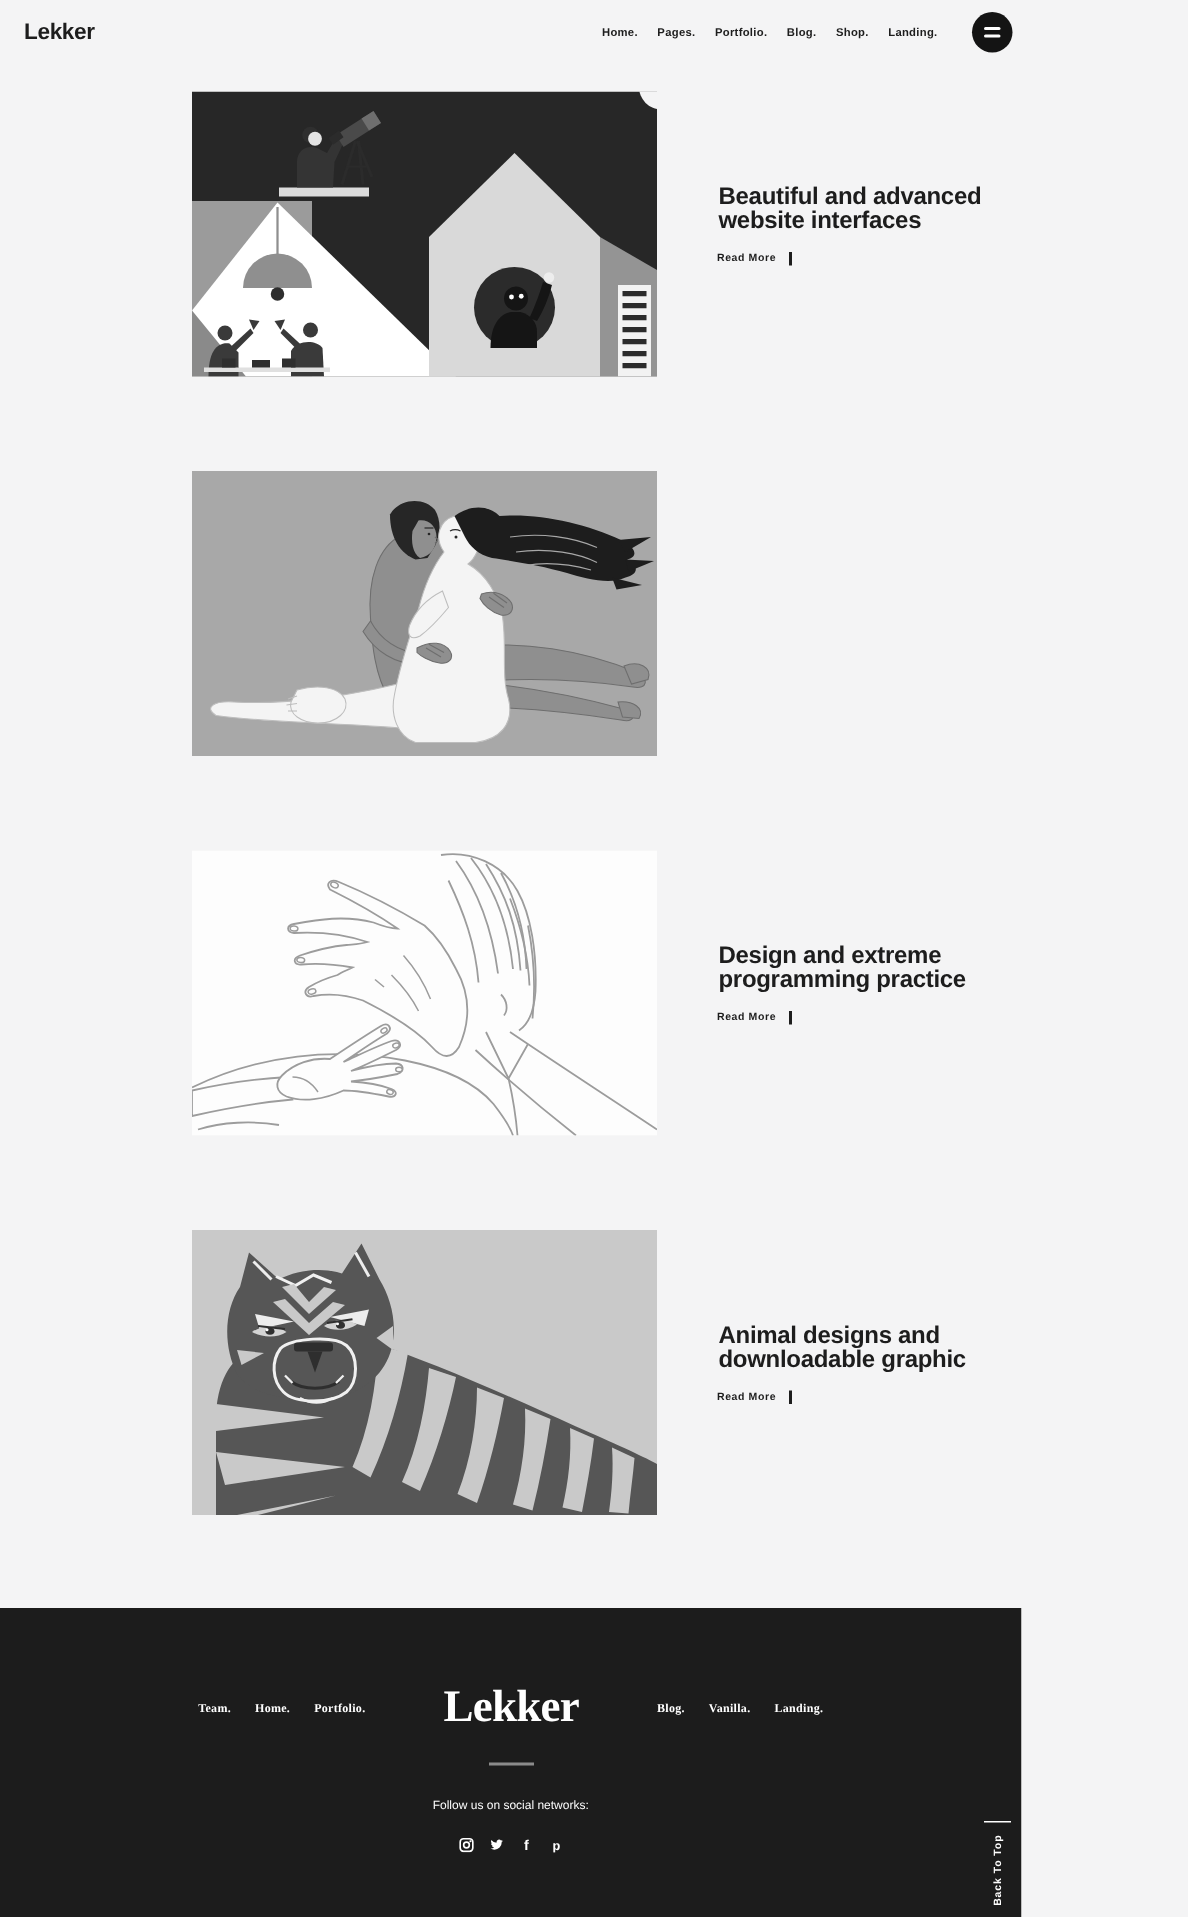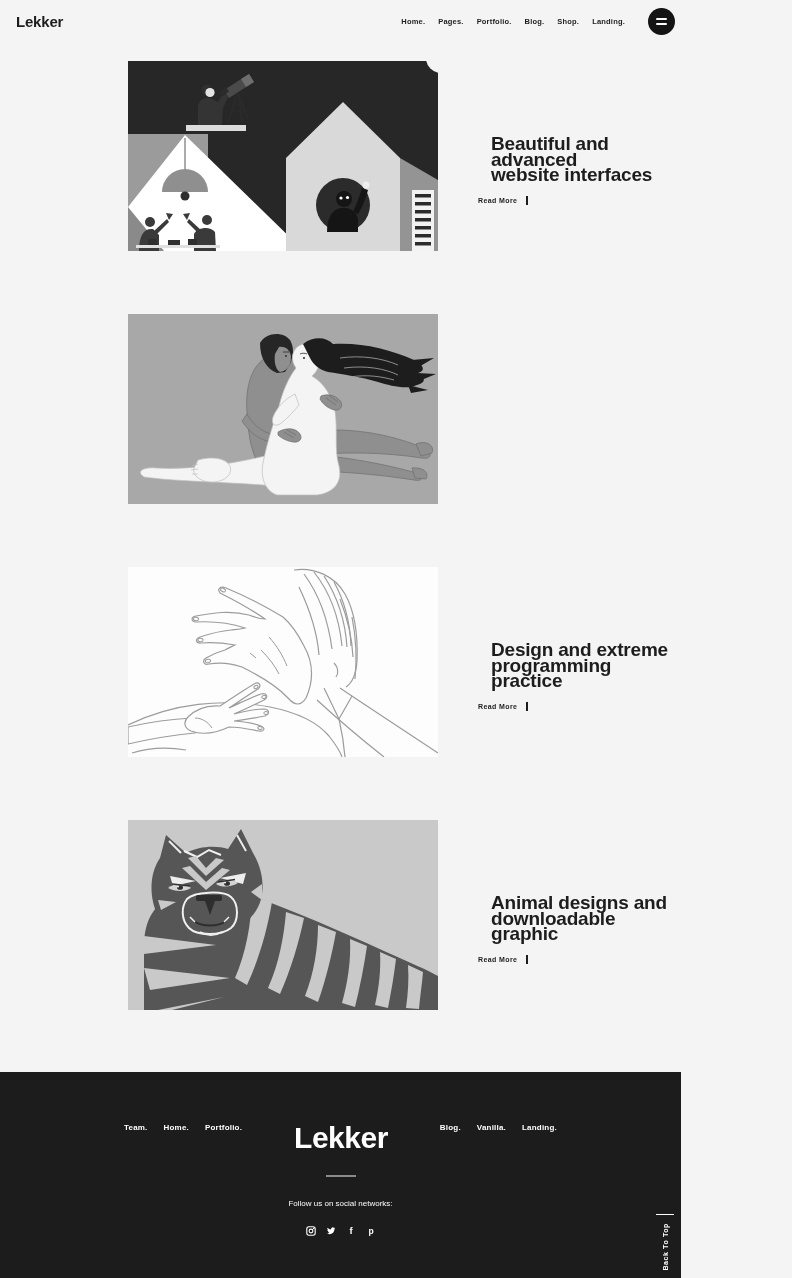--- a/index.html
+++ b/index.html
@@ -14,27 +14,27 @@
   .menu-btn{width:27px;height:27px;border-radius:50%;background:#141414;display:flex;flex-direction:column;justify-content:center;align-items:center;gap:2.5px;margin-left:10px;cursor:pointer;}
   .menu-btn .bar{width:11px;height:2px;background:#fff;border-radius:1px;}
 
   
   main{padding:18px 0 62px 128px;}
   .post{display:flex;margin-bottom:63px;}
   .post:last-child{margin-bottom:0;}
   .thumb{width:310px;height:190px;flex:none;display:block;cursor:pointer;}
   .thumb svg{display:block;width:310px;height:190px;}
   .post-body{margin-left:40px;padding-top:62px;width:215px;}
-  .title{margin:13px;font-size:19px;line-height:15.5px;font-weight:bold;letter-spacing:-0.2px;white-space:pre-line;cursor:pointer;}
+  .title{margin:1px;font-size:16px;line-height:15.5px;font-weight:bold;letter-spacing:-0.2px;white-space:pre-line;cursor:pointer;}
   .read-more{margin-top:13px;display:flex;align-items:center;font-size:7px;font-weight:bold;letter-spacing:0.4px;cursor:pointer;}
   .rm-bar{display:inline-block;width:1.5px;height:9px;background:#1d1d1d;margin-left:9px;}
 
   
   footer{position:relative;height:207px;background:#1c1c1c;color:#fff;box-sizing:border-box;padding-top:51px;}
-  .f-nav{display:flex;justify-content:center;}
+  .f-nav{display:flex;justify-content:center;align-items:center;font-family:Liberation Serif, serif;}
   .f-left,.f-right{display:flex;gap:16px;}
   .f-left{margin-right:52px;}
   .f-right{margin-left:52px;}
   .f-link{font-size:8px;font-weight:bold;color:#fff;text-decoration:none;letter-spacing:0.2px;cursor:pointer;}
   .f-logo{font-size:30px;line-height:30px;font-weight:bold;letter-spacing:-0.5px;cursor:pointer;}
   .f-divider{width:30px;height:2px;background:#8b8b8b;margin:22px auto 0;}
   .f-follow{text-align:center;font-size:8px;margin-top:22px;color:#fdfdfd;}
   .f-social{display:flex;justify-content:center;gap:10px;margin-top:14px;}
   .f-social a{display:block;width:10px;height:10px;cursor:pointer;}
   .back-top{position:absolute;right:7px;bottom:8px;display:flex;flex-direction:column;align-items:center;gap:8px;cursor:pointer;}

